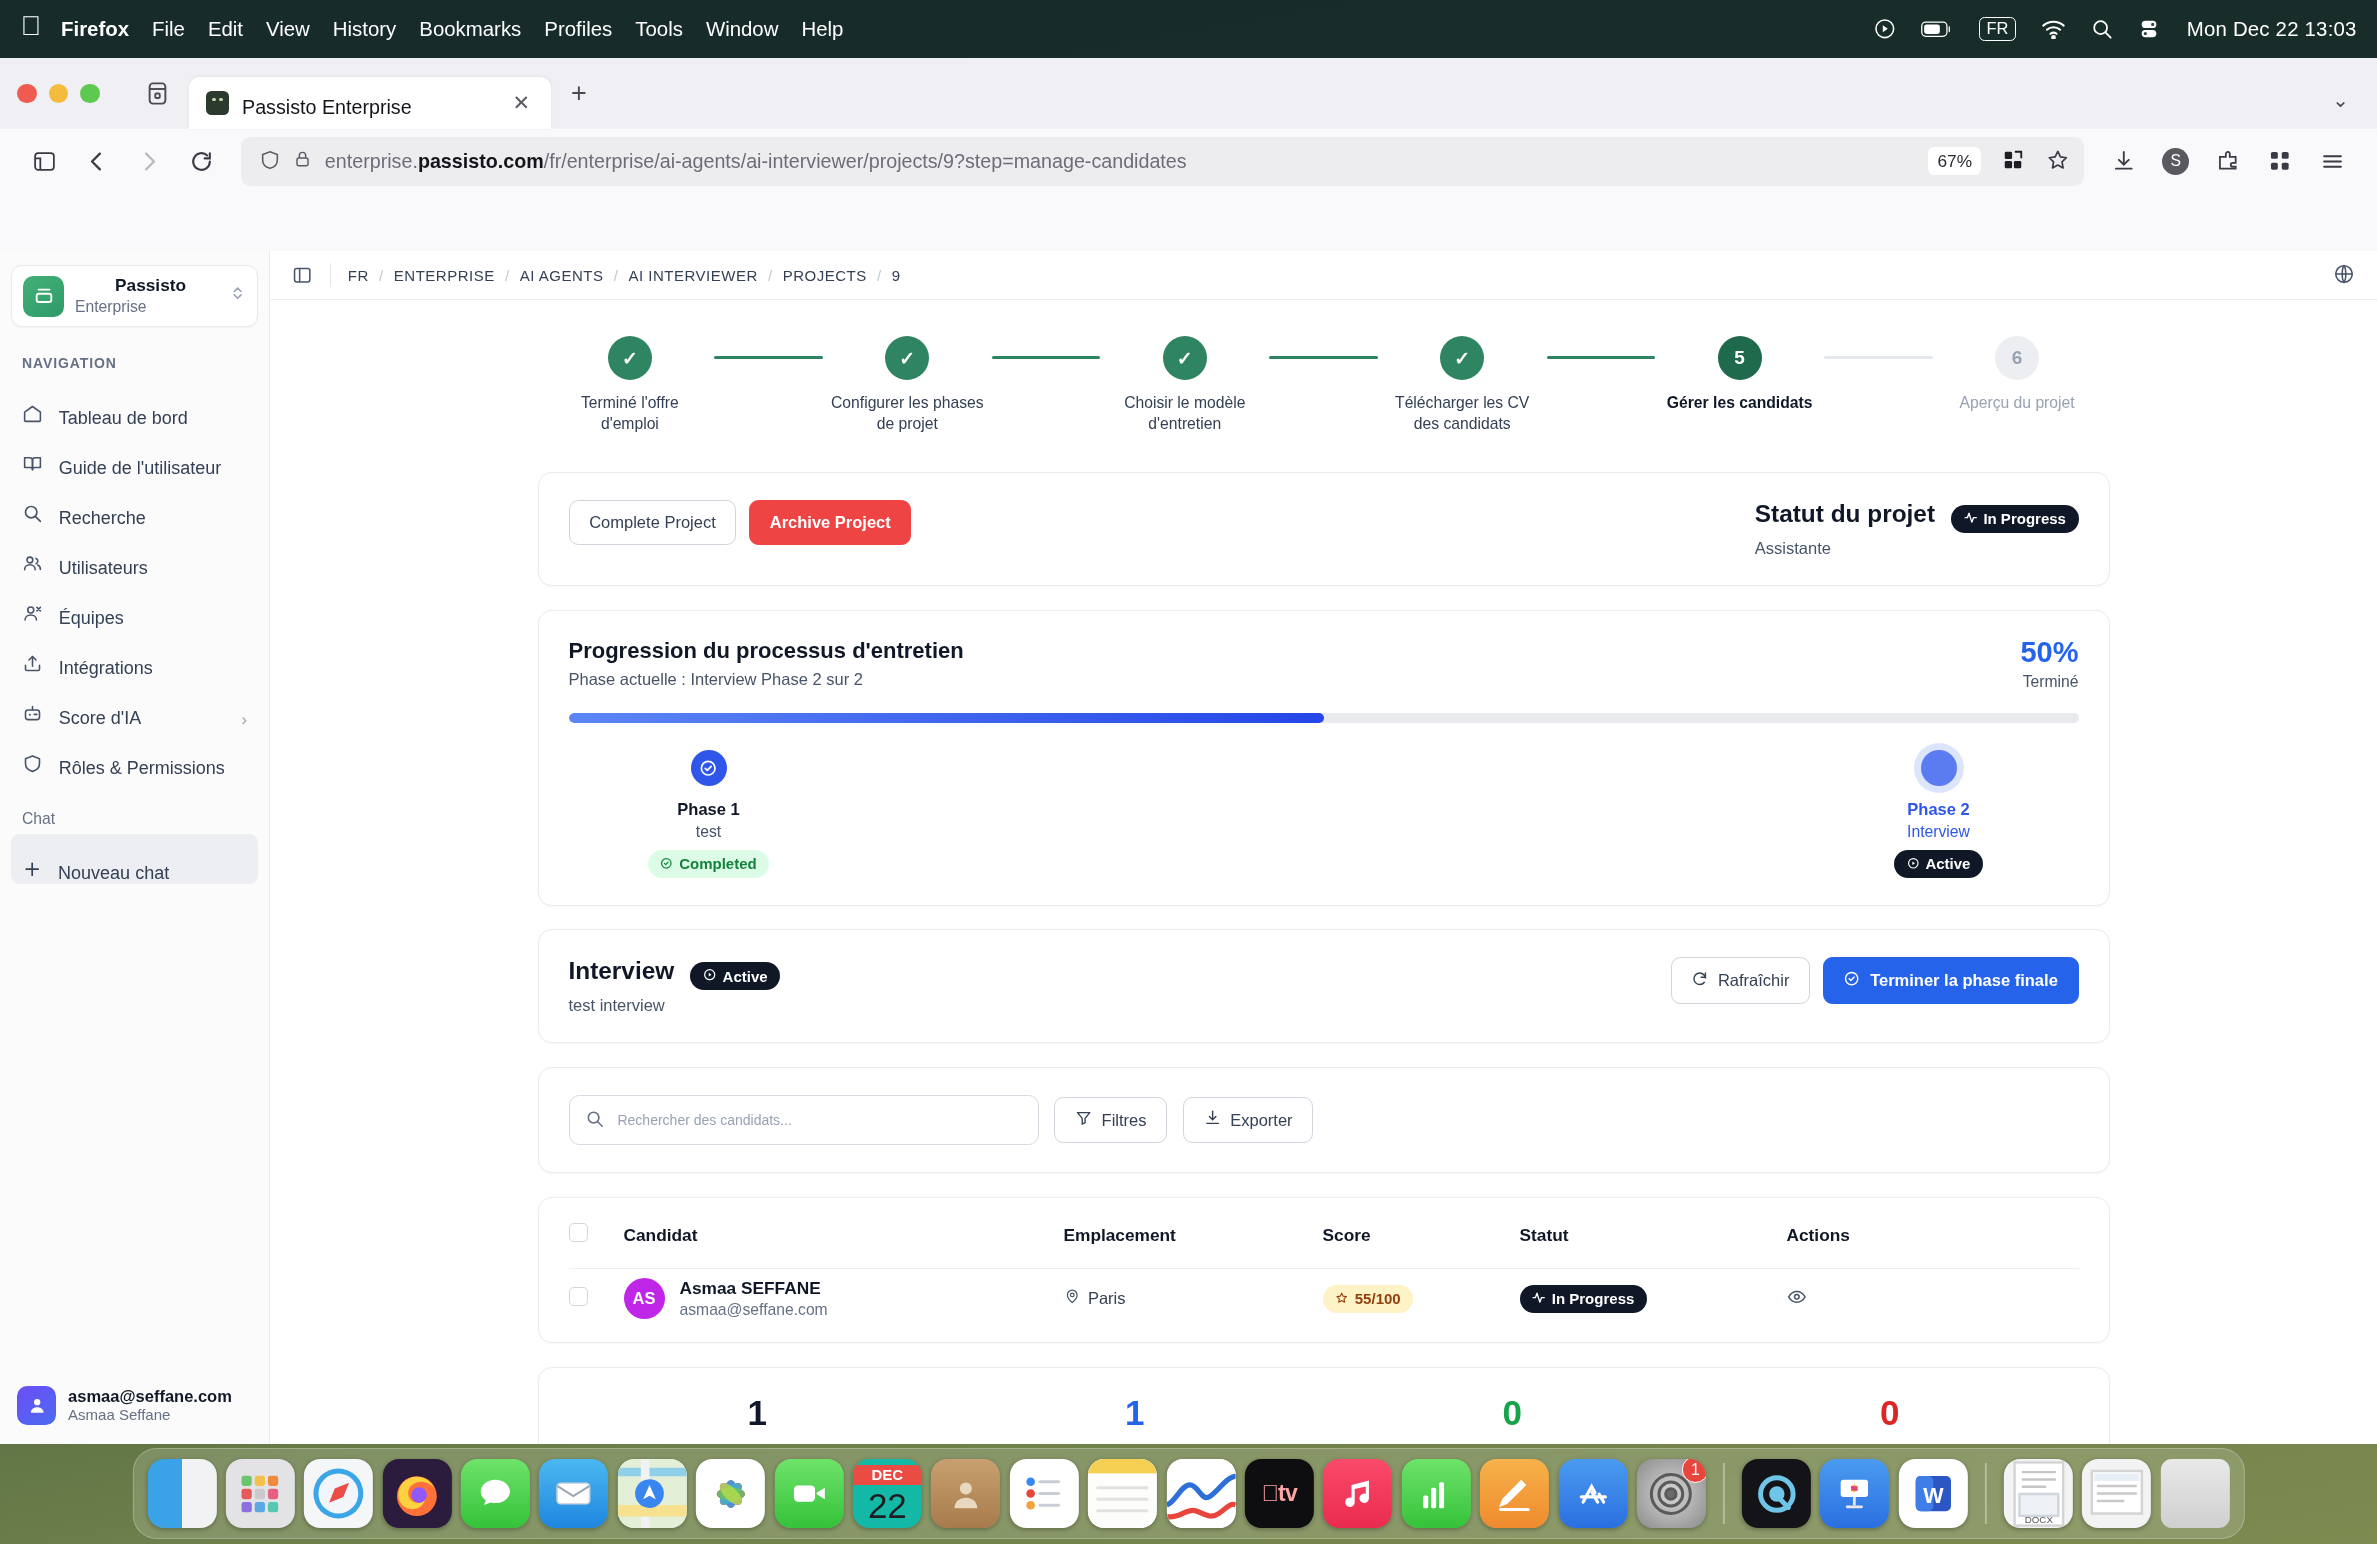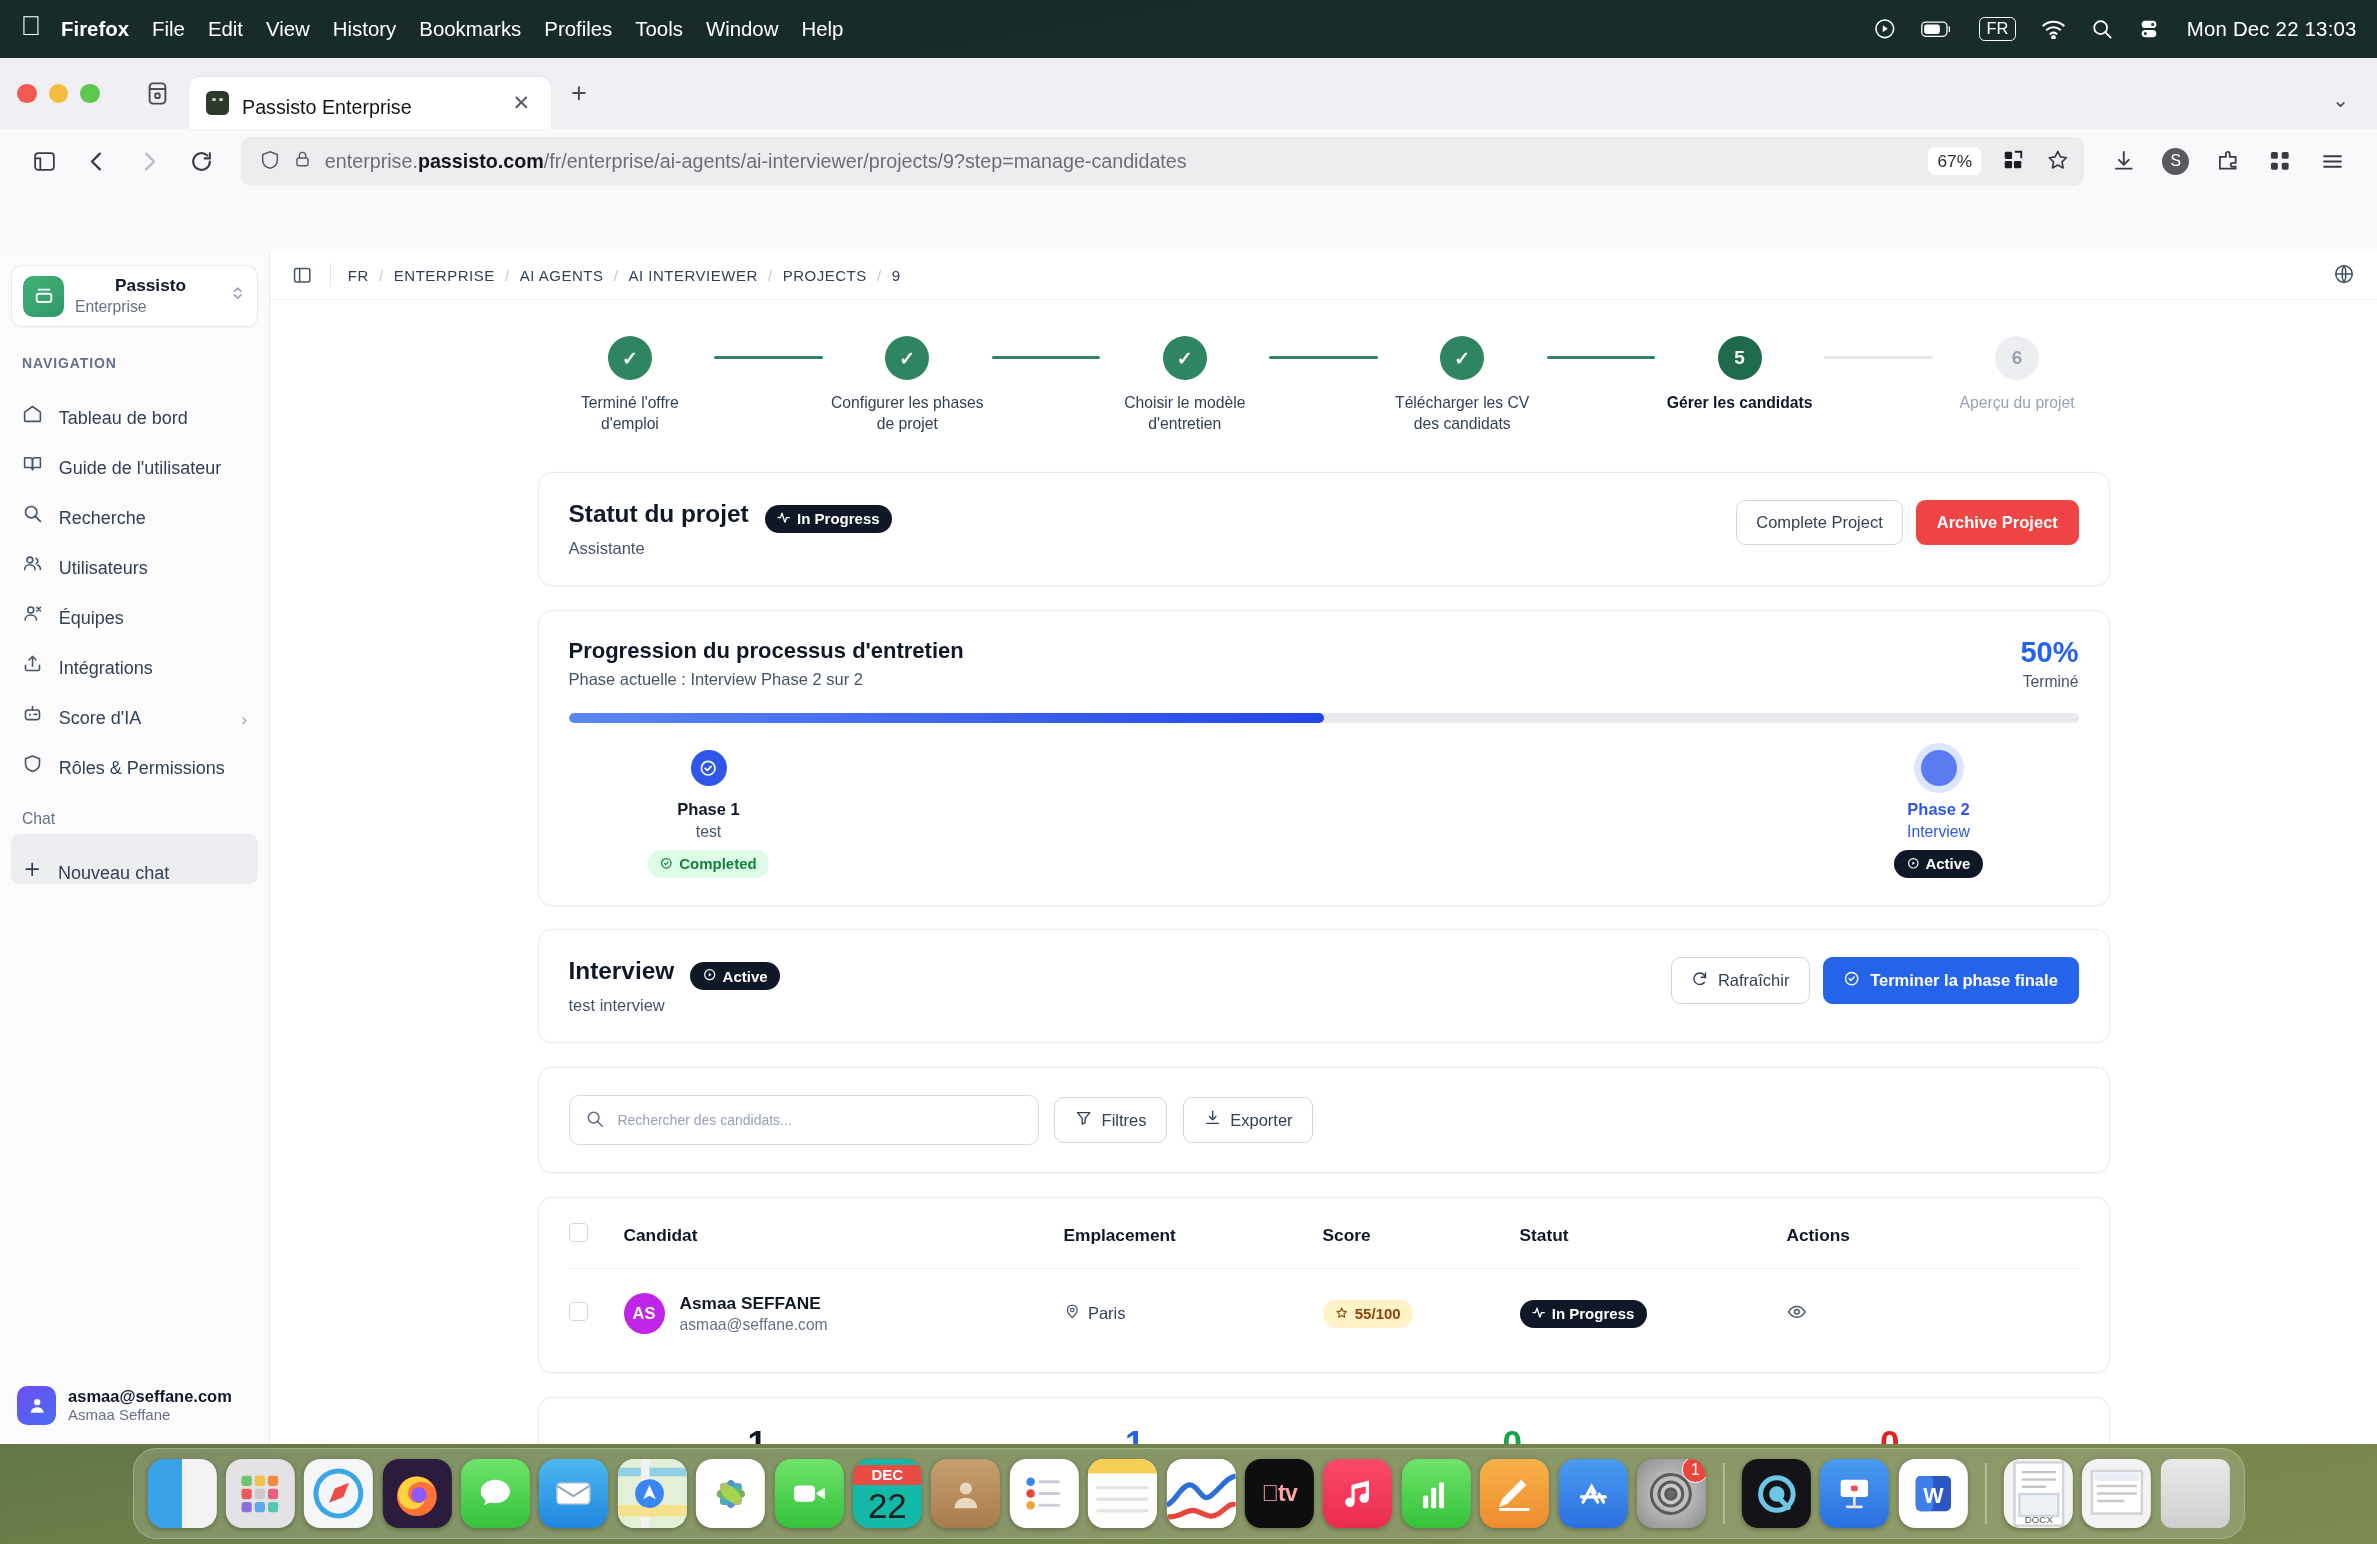--- a/index.html
+++ b/index.html
@@ -178,21 +178,21 @@
   .searchrow { display:flex; align-items:center; gap:15.7px; }
   .searchbox { flex:1; max-width: 470px; height:50px; border:0.8px solid #d6dae1; border-radius:10.2px;
                display:flex; align-items:center; gap:12.6px; padding: 0 15.7px; }
   .searchbox input { border:none; outline:none; flex:1; font-size:14px; color:#4d7c0f; font-family:inherit; background:transparent;}
   .searchbox input::placeholder { color:#98a2b3; }
 
   
   table { width:100%; border-collapse:collapse; }
   thead th { font-size:17.3px; font-weight:700; color:#101828; text-align:left; padding: 20.4px 0; }
   thead tr { border-bottom:0.8px solid #eceef1; }
-  tbody td { padding: 23px 0; font-size:16.5px; color:#344054; vertical-align:middle;margin-top:23px;}
+  tbody td { padding: 8px 0; font-size:16.5px; color:#344054; vertical-align:middle;margin-top:23px;}
   .cb { width:19.7px;height:19.7px;border:1.2px solid #d0d5dd;border-radius:4.7px; display:inline-block; background:#fff;}
   .cand { display:flex; align-items:center; gap:15px;}
   .cand .av { width:41px;height:41px;border-radius:50%; background:#c026e8; color:#fff; font-size:16.5px; font-weight:700;
               display:flex;align-items:center;justify-content:center; flex:none;}
   .cand .cn { font-size:17.3px; font-weight:700; color:#101828; line-height:1.3;}
   .cand .ce { font-size:15.7px; color:#667085; line-height:1.35;}
   .loc { display:flex; align-items:center; gap:7.9px; color:#344054; }
 
   
   .stats { display:flex; }
@@ -554,35 +554,35 @@
             </div>
             <span class="conn off"></span>
             <div class="step todo">
               <span class="circ todo">6</span>
               <span class="steplbl" style="white-space:pre-line">Aperçu du projet</span>
             </div>
           </div>
 
           <div class="card" style="margin-top:38px">
             <div class="cardpad rowbetween">
+              <div style="display:flex;gap:12.6px;align-items:center">
+                <button class="btn">Complete Project</button>
+                <button class="btn danger">Archive Project</button>
+              </div>
               <div>
                 <div>
                   <span class="h-title">Statut du projet</span>
                   <span class="pill dark" style="margin-left:12.6px">
                     <span><svg width="13.4" height="13.4" viewBox="0 0 24 24" fill="none" stroke="#fff" stroke-width="2.4" stroke-linecap="round" stroke-linejoin="round">
                           <path d="M2 12h4l3-8 5 16 3-8h5"></path>
                         </svg></span>
                     <span>In Progress</span>
                   </span>
                 </div>
                 <div class="sub-muted">Assistante</div>
-              </div>
-              <div style="display:flex;gap:12.6px;align-items:center">
-                <button class="btn">Complete Project</button>
-                <button class="btn danger">Archive Project</button>
               </div>
             </div>
           </div>
 
           <div class="card">
             <div class="cardpad">
               <div class="rowbetween">
                 <div>
                   <div class="h-title" style="font-size:22px">Progression du processus d'entretien</div>
                   <div class="sub-muted">Phase actuelle : Interview Phase 2 sur 2</div>

